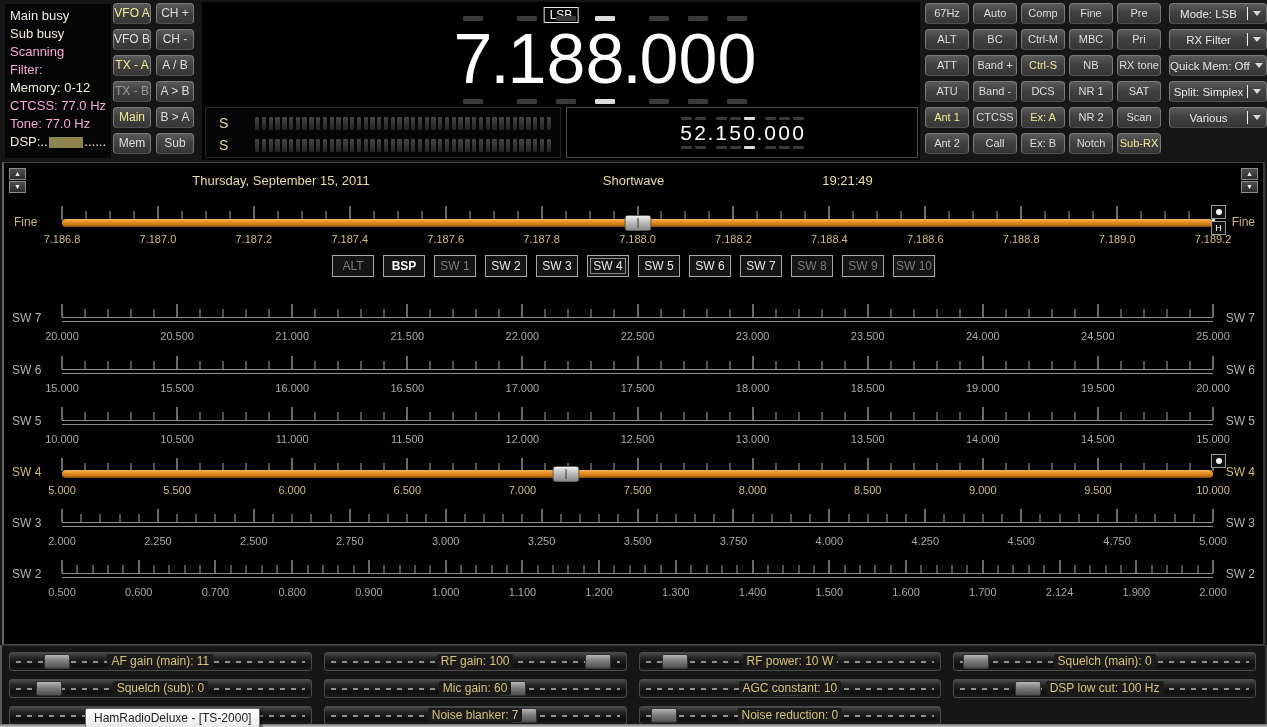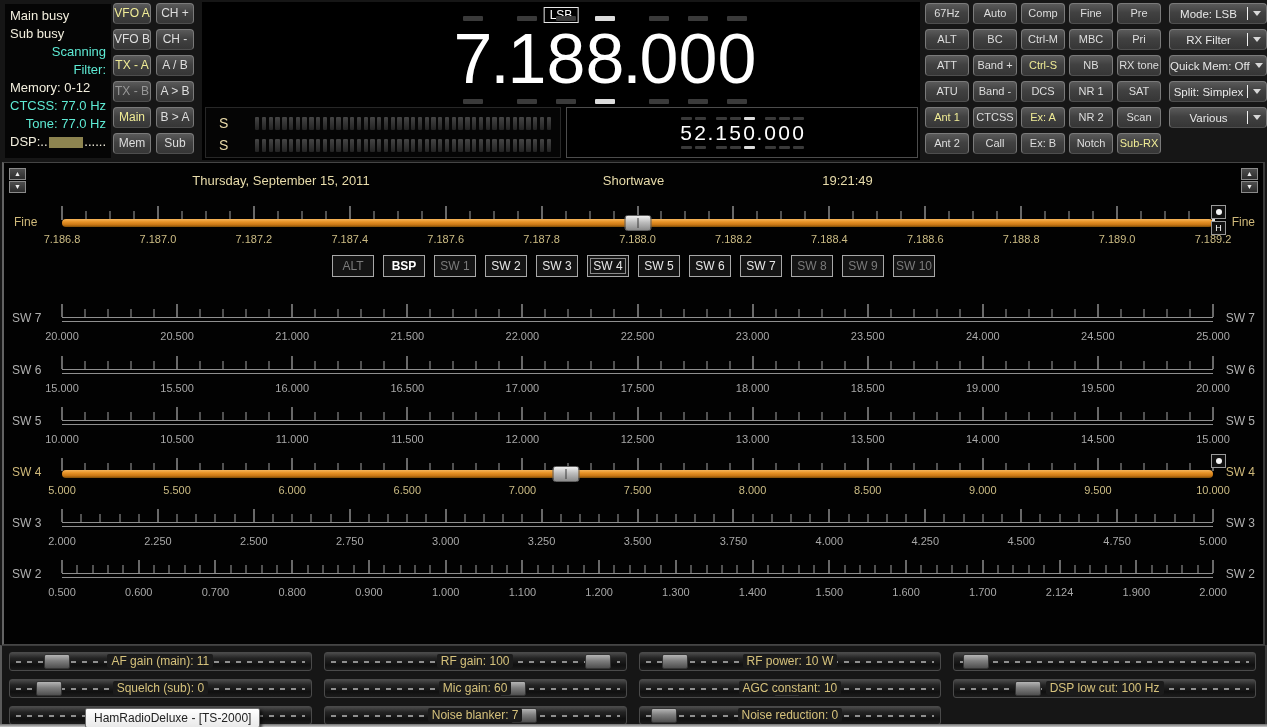--- a/index.html
+++ b/index.html
@@ -5,21 +5,21 @@
   * { margin:0; padding:0; box-sizing:border-box; }
   html,body { width:1267px; height:727px; overflow:hidden; }
   body { background:#161616; font-family:"Liberation Sans", sans-serif; position:relative; color:#ddd; }
 
   
   .top-section { position:relative; height:162px; background:#161616; }
 
   .status-panel { position:absolute; left:5px; top:4px; width:106px; height:154px; background:#050505; padding:3px 5px; }
   .status-item { font-size:13px; line-height:18px; white-space:nowrap; }
   .status-item.bright { color:#f2eedd; }
-  .status-item.red { color:#5eead4;text-align:right; }
+  .status-item.red { color:#f9a8d4; }
   .status-dsp { font-size:13px; line-height:18px; color:#f2eedd; display:flex; align-items:center; }
   .dsp-bar { display:inline-block; width:45px; height:11px; background:#8d8450; margin:0 1px; }
 
   .vfo-col { position:absolute; top:3px; display:flex; flex-direction:column; }
   .vfo-col-1 { left:113px; } .vfo-col-2 { left:156px; }
   .btn { background:linear-gradient(180deg,#5a5a5a,#414141 45%,#363636); border:1px solid #7a7a7a; border-bottom-color:#4e4e4e; border-radius:4px; color:#dedede; text-align:center; cursor:default; }
   .vfo-btn { width:38px; height:21px; font-size:12px; line-height:19px; margin-bottom:5px; }
   .btn.yellow { color:#f0ec96; }
   .btn.dim { color:#979797; }
 
@@ -1015,20 +1015,21 @@
     <div class="hslider">
       <div class="hs-thumb" style="left: calc(95% - 25.6px);"></div>
       <div class="hs-label"><span>RF gain: 100</span></div>
     </div>
     <div class="hslider">
       <div class="hs-thumb" style="left: calc(8% - 1.24px);"></div>
       <div class="hs-label"><span>RF power: 10 W</span></div>
     </div>
     <div class="hslider">
       <div class="hs-thumb" style="left: calc(3% + 0.16px);"></div>
+      <div class="hs-label"><span>Squelch (main): 0</span></div>
     </div>
     <div class="hslider">
       <div class="hs-thumb" style="left: calc(9% - 1.52px);"></div>
       <div class="hs-label"><span>Squelch (sub): 0</span></div>
     </div>
     <div class="hslider">
       <div class="hs-thumb" style="left: calc(64% - 16.92px);"></div>
       <div class="hs-label"><span>Mic gain: 60</span></div>
     </div>
     <div class="hslider">

